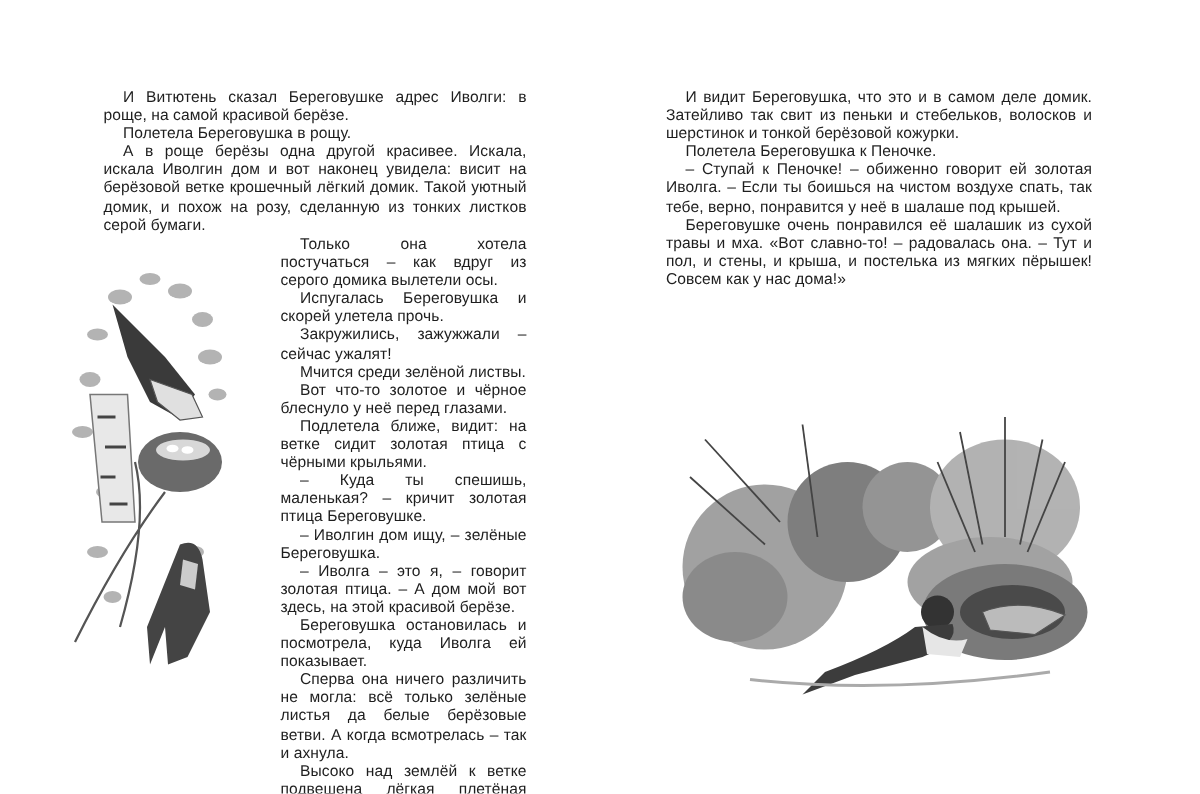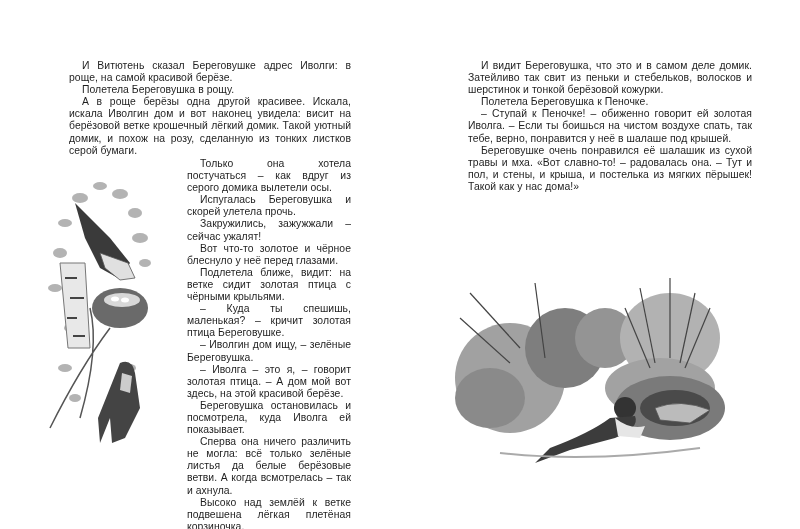--- a/index.html
+++ b/index.html
@@ -10,21 +10,21 @@
     .page { position: absolute; top: 0; height: 529px; }
     .page-left { left: 0; width: 400px; }
     .page-right { left: 400px; width: 400px; }
     .col {
       position: absolute; font-size: 10.4px; line-height: 12.1px; text-align: justify;
       letter-spacing: 0.05px;
     }
     .col p { margin: 0; text-indent: 13px; }
     .left-top { left: 69px; top: 60px; width: 282px; }
     .left-wrap { left: 187px; top: 158px; width: 164px; }
-    .right-top { left: 468px; top: 60px; width: 284px; }
+    .right-top { left: 444px; top: 60px; width: 284px; }
     .illus { position: absolute; }
     .illus-left { left: 40px; top: 168px; width: 120px; height: 285px; }
     .illus-right { left: 440px; top: 268px; width: 300px; height: 200px; }
     svg { display: block; }
   </style>
 </head>
 <body>
 
 <div class="page page-left"></div>
 <div class="page page-right"></div>
@@ -32,20 +32,21 @@
 <div class="col left-top">
   <p>И Витютень сказал Береговушке адрес Иволги: в роще, на самой красивой берёзе.</p>
   <p>Полетела Береговушка в рощу.</p>
   <p>А в роще берёзы одна другой красивее. Искала, искала Иволгин дом и вот наконец увидела: висит на берёзовой ветке крошечный лёгкий домик. Такой уютный домик, и похож на розу, сделанную из тонких листков серой бумаги.</p>
 </div>
 
 <div class="col left-wrap">
   <p>Только она хотела постучаться – как вдруг из серого домика вылетели осы.</p>
   <p>Испугалась Береговушка и скорей улетела прочь.</p>
   <p>Закружились, зажужжали – сейчас ужалят!</p>
+  <p>Мчится среди зелёной листвы.</p>
   <p>Вот что-то золотое и чёрное блеснуло у неё перед глазами.</p>
   <p>Подлетела ближе, видит: на ветке сидит золотая птица с чёрными крыльями.</p>
   <p>– Куда ты спешишь, маленькая? – кричит золотая птица Береговушке.</p>
   <p>– Иволгин дом ищу, – зелёные Береговушка.</p>
   <p>– Иволга – это я, – говорит золотая птица. – А дом мой вот здесь, на этой красивой берёзе.</p>
   <p>Береговушка остановилась и посмотрела, куда Иволга ей показывает.</p>
   <p>Сперва она ничего различить не могла: всё только зелёные листья да белые берёзовые ветви. А когда всмотрелась – так и ахнула.</p>
   <p>Высоко над землёй к ветке подвешена лёгкая плетёная корзиночка.</p>
 </div>
 
@@ -84,21 +85,21 @@
 
     <path d="M80 195 Q92 190 95 205 L100 240 L85 270 L72 275 L70 250 L60 275 L58 250 L70 220 Z" fill="#444"></path>
     <path d="M82 205 L92 208 L90 225 L80 222 Z" fill="#ccc"></path>
   </svg>
 </div>
 
 <div class="col right-top">
   <p>И видит Береговушка, что это и в самом деле домик. Затейливо так свит из пеньки и стебельков, волосков и шерстинок и тонкой берёзовой кожурки.</p>
   <p>Полетела Береговушка к Пеночке.</p>
   <p>– Ступай к Пеночке! – обиженно говорит ей золотая Иволга. – Если ты боишься на чистом воздухе спать, так тебе, верно, понравится у неё в шалаше под крышей.</p>
-  <p>Береговушке очень понравился её шалашик из сухой травы и мха. «Вот славно-то! – радовалась она. – Тут и пол, и стены, и крыша, и постелька из мягких пёрышек! Такой как у нас дома!»</p>
+  <p>Береговушке очень понравился её шалашик из сухой травы и мха. «Вот славно-то! – радовалась она. – Тут и пол, и стены, и крыша, и постелька из мягких пёрышек! Совсем как у нас дома!»</p>
 </div>
 
 <div class="illus illus-right">
   <svg width="300" height="200" viewBox="0 0 300 200">
 
     <g opacity="0.8">
       <ellipse cx="70" cy="110" rx="55" ry="55" fill="#8a8a8a"></ellipse>
       <ellipse cx="50" cy="130" rx="35" ry="30" fill="#6e6e6e"></ellipse>
       <ellipse cx="125" cy="80" rx="40" ry="40" fill="#5e5e5e"></ellipse>
       <ellipse cx="165" cy="70" rx="30" ry="30" fill="#7a7a7a"></ellipse>

